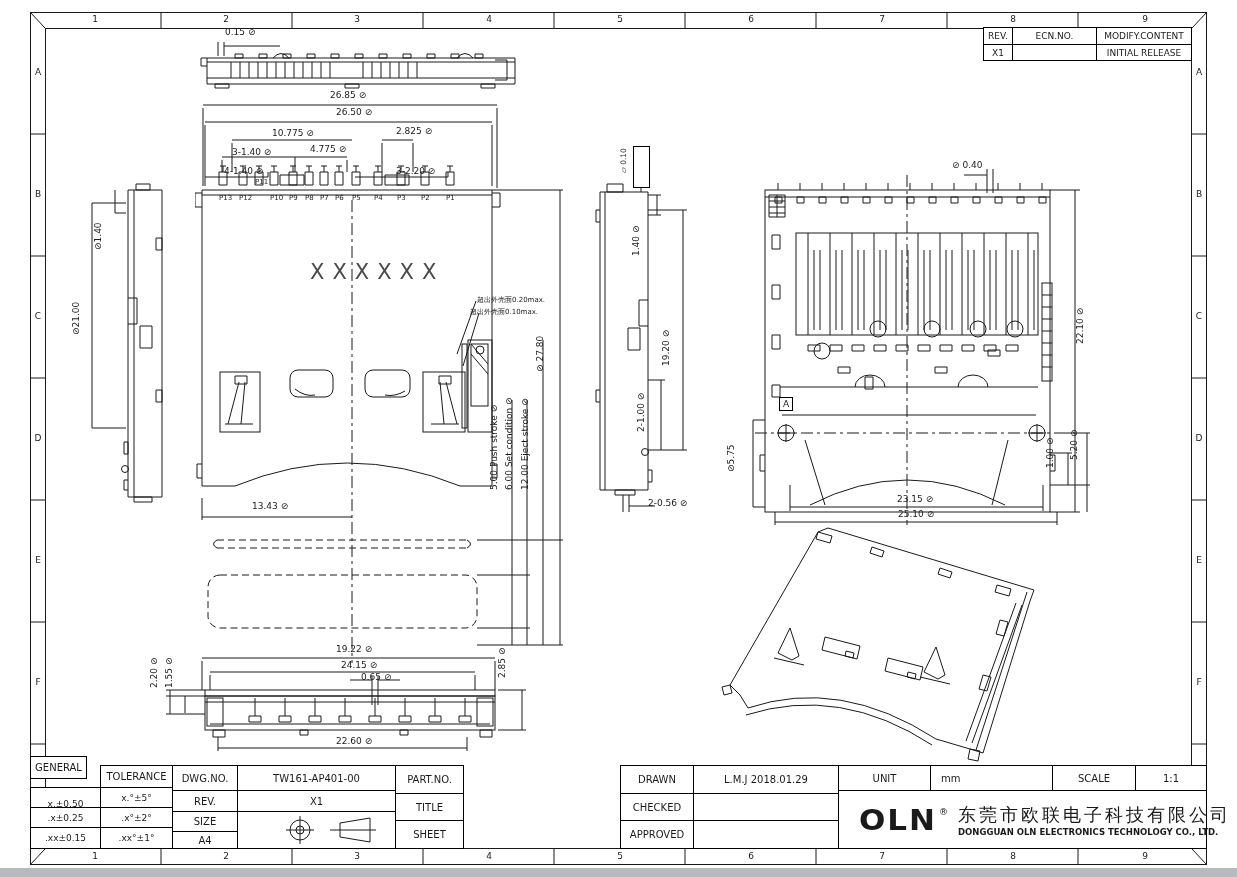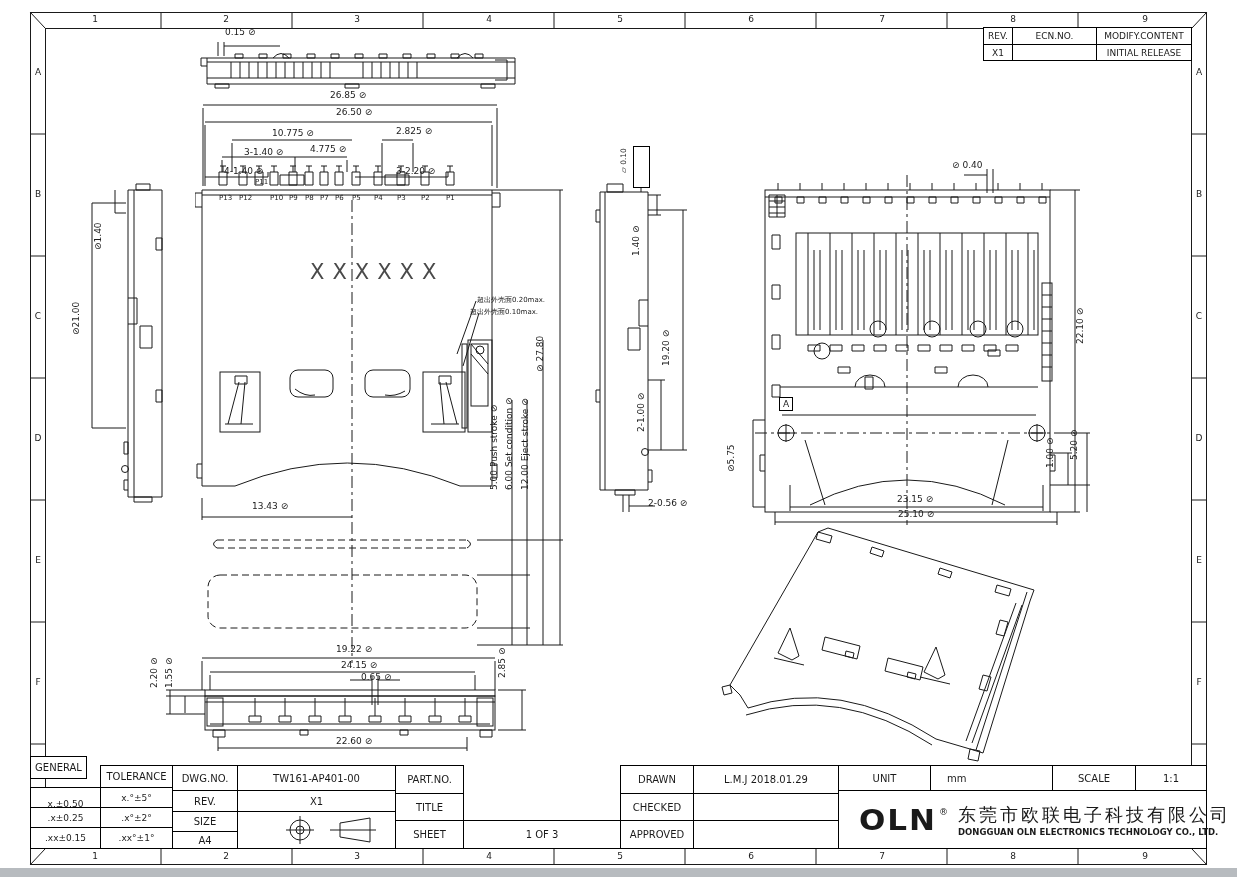--- a/index.html
+++ b/index.html
@@ -140,21 +140,21 @@
     <path d="M22,452 H272 M22,460 H272" stroke-dasharray="7 4"></path>
     <path d="M22,452 q-7,4 0,8 M272,452 q7,4 0,8"></path>
     <rect x="13" y="487" width="269" height="53" rx="12" stroke-dasharray="7 4"></rect>
     <path d="M317,312 V557 M332,312 V557 M348,252 V557 M365,102 V557"></path>
     <path d="M282,452 H368 M282,487 H335 M282,540 H335 M297,102 H368 M282,557 H368"></path>
   </svg>
   <span class="dim" style="left:330px;top:90px">26.85 ⊘</span>
   <span class="dim" style="left:336px;top:107px">26.50 ⊘</span>
   <span class="dim" style="left:272px;top:128px">10.775 ⊘</span>
   <span class="dim" style="left:396px;top:126px">2.825 ⊘</span>
-  <span class="dim" style="left:244px;top:147px">3-1.40 ⊘</span>
+  <span class="dim" style="left:232px;top:147px">3-1.40 ⊘</span>
   <span class="dim" style="left:310px;top:144px">4.775 ⊘</span>
   <span class="dim" style="left:224px;top:166px">4-1.40 ⊘</span>
   <span class="dim" style="left:396px;top:166px">3-2.20 ⊘</span>
   <span class="pin" style="left:219px;top:194px">P13</span>
   <span class="pin" style="left:239px;top:194px">P12</span>
   <span class="pin" style="left:255px;top:178px">P11</span>
   <span class="pin" style="left:270px;top:194px">P10</span>
   <span class="pin" style="left:289px;top:194px">P9</span>
   <span class="pin" style="left:305px;top:194px">P8</span>
   <span class="pin" style="left:320px;top:194px">P7</span>
@@ -305,31 +305,30 @@
           <circle cx="58" cy="18" r="4"></circle>
         <path d="M44,18 H72 M58,4 V32"></path>
         <path d="M98,11 L128,6 L128,30 L98,25 Z M88,18 H134"></path>
       </g>
     </svg>
   </div>
 
   <div class="tb-cell" style="left:395px;top:765px;width:69px;height:29px">PART.NO.</div>
   <div class="tb-cell" style="left:395px;top:793px;width:69px;height:28px">TITLE</div>
   <div class="tb-cell" style="left:395px;top:820px;width:69px;height:29px">SHEET</div>
-  <div class="tb-cell" style="left:463px;top:820px;width:158px;height:29px">1 OF 3</div>
 
   <div class="tb-cell" style="left:620px;top:765px;width:74px;height:29px">DRAWN</div>
   <div class="tb-cell" style="left:693px;top:765px;width:146px;height:29px">L.M.J 2018.01.29</div>
   <div class="tb-cell" style="left:620px;top:793px;width:74px;height:28px">CHECKED</div>
   <div class="tb-cell" style="left:693px;top:793px;width:146px;height:28px"></div>
   <div class="tb-cell" style="left:620px;top:820px;width:74px;height:29px">APPROVED</div>
   <div class="tb-cell" style="left:693px;top:820px;width:146px;height:29px"></div>
 
   <div class="tb-cell" style="left:838px;top:765px;width:93px;height:26px">UNIT</div>
-  <div class="tb-cell" style="left:930px;top:765px;width:123px;height:26px;justify-content:flex-start;padding-left:16px">mm</div>
+  <div class="tb-cell" style="left:930px;top:765px;width:123px;height:26px;justify-content:flex-start;padding-left:10px">mm</div>
   <div class="tb-cell" style="left:1052px;top:765px;width:84px;height:26px">SCALE</div>
   <div class="tb-cell" style="left:1135px;top:765px;width:72px;height:26px">1:1</div>
 
   <div class="tb-cell" style="left:838px;top:790px;width:369px;height:59px;justify-content:flex-start;padding-left:20px">
     <span class="logo" style="font-family:'DejaVu Sans',sans-serif">OLN</span>
     <span class="reg" style="margin:-16px 10px 0 2px">®</span>
     <span style="display:flex;flex-direction:column;align-items:flex-start">
       <span class="cn">东莞市欧联电子科技有限公司</span>
       <span class="en">DONGGUAN OLN ELECTRONICS TECHNOLOGY CO., LTD.</span>
     </span>

